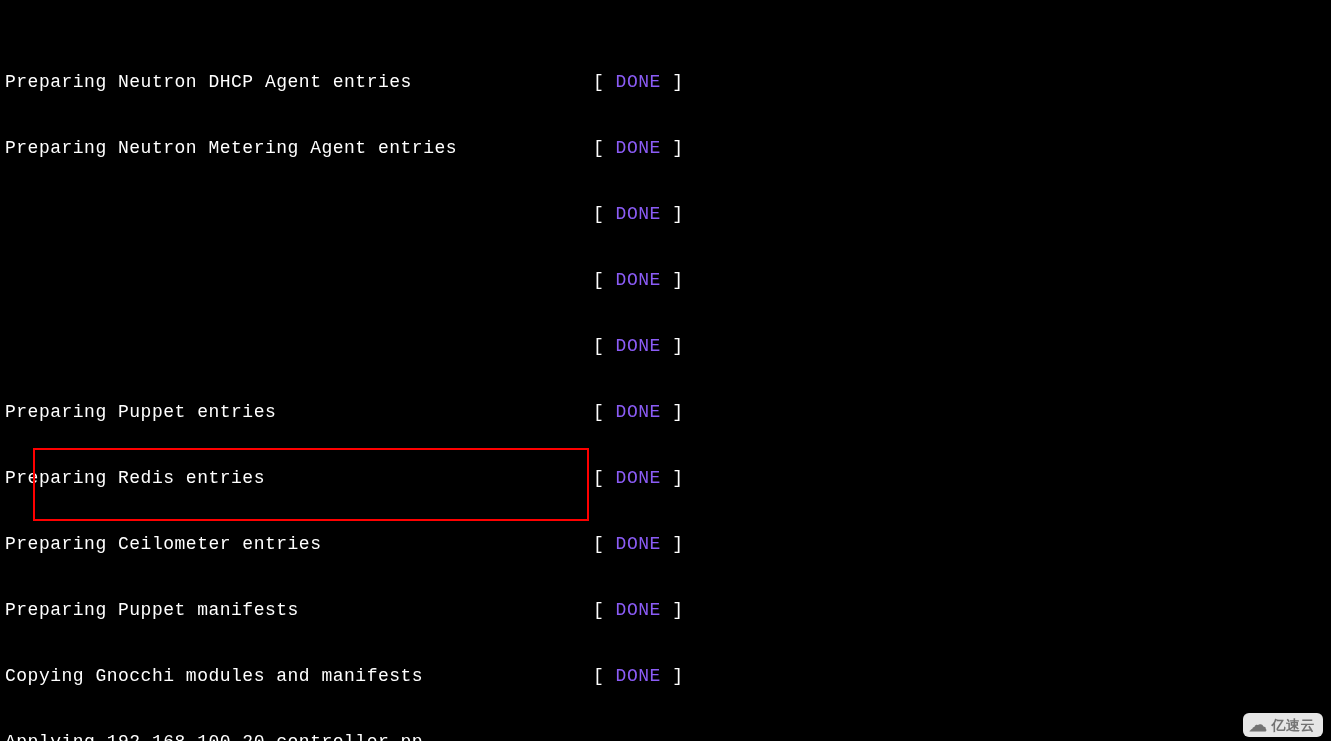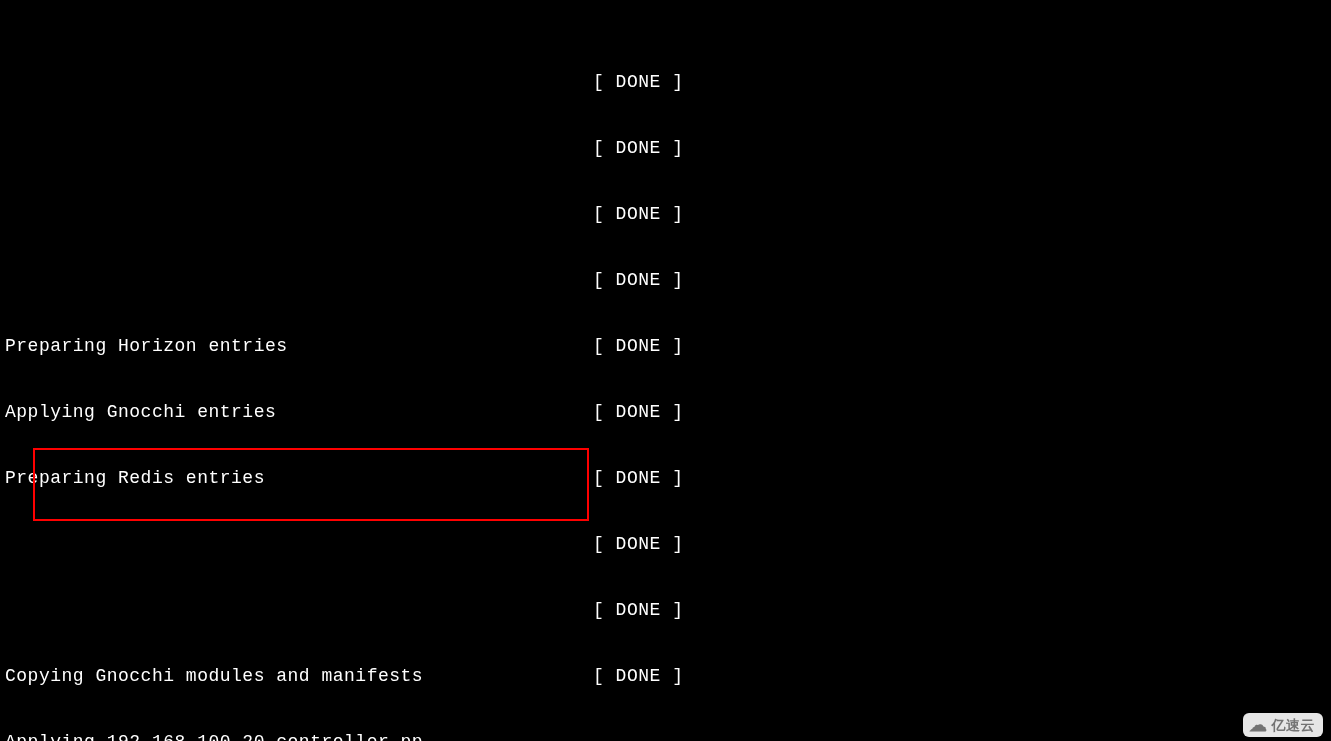--- a/index.html
+++ b/index.html
@@ -17,21 +17,21 @@
     letter-spacing: 0.5px;
   }
   .term {
     padding: 5px 5px 0 5px;
     white-space: pre;
   }
   .line { position: relative; height: 22px; }
   .label { position: absolute; left: 0; }
   .status-col { position: absolute; left: 588px; }
   .bracket { color: #fff; }
-  .done { color: #ffffff; }
+  .done { color: #8b5cf6; }
   .highlight-box {
     position: absolute;
     border: 2px solid #ff0000;
     pointer-events: none;
   }
   .watermark {
     position: absolute;
     right: 8px;
     bottom: 4px;
     font-family: sans-serif;
@@ -49,29 +49,29 @@
   .watermark .cloud {
     font-size: 18px;
     line-height: 1;
   }
 </style>
 </head>
 <body>
 
 <div class="term">
   
+  <div class="line"><span class="label">Preparing Neutron DHCP Agent entries</span><span class="status-col"><span class="bracket">[ </span><span class="done">DONE</span><span class="bracket"> ]</span></span></div>
+  <div class="line"><span class="label">Preparing Neutron Metering Agent entries</span><span class="status-col"><span class="bracket">[ </span><span class="done">DONE</span><span class="bracket"> ]</span></span></div>
   <div class="line"><span class="status-col"><span class="bracket">[ </span><span class="done">DONE</span><span class="bracket"> ]</span></span></div>
   <div class="line"><span class="status-col"><span class="bracket">[ </span><span class="done">DONE</span><span class="bracket"> ]</span></span></div>
   <div class="line"><span class="status-col"><span class="bracket">[ </span><span class="done">DONE</span><span class="bracket"> ]</span></span></div>
-  <div class="line"><span class="status-col"><span class="bracket">[ </span><span class="done">DONE</span><span class="bracket"> ]</span></span></div>
-  <div class="line"><span class="label">Preparing Horizon entries</span><span class="status-col"><span class="bracket">[ </span><span class="done">DONE</span><span class="bracket"> ]</span></span></div>
-  <div class="line"><span class="label">Applying Gnocchi entries</span><span class="status-col"><span class="bracket">[ </span><span class="done">DONE</span><span class="bracket"> ]</span></span></div>
+  <div class="line"><span class="label">Preparing Puppet entries</span><span class="status-col"><span class="bracket">[ </span><span class="done">DONE</span><span class="bracket"> ]</span></span></div>
   <div class="line"><span class="label">Preparing Redis entries</span><span class="status-col"><span class="bracket">[ </span><span class="done">DONE</span><span class="bracket"> ]</span></span></div>
-  <div class="line"><span class="status-col"><span class="bracket">[ </span><span class="done">DONE</span><span class="bracket"> ]</span></span></div>
-  <div class="line"><span class="status-col"><span class="bracket">[ </span><span class="done">DONE</span><span class="bracket"> ]</span></span></div>
+  <div class="line"><span class="label">Preparing Ceilometer entries</span><span class="status-col"><span class="bracket">[ </span><span class="done">DONE</span><span class="bracket"> ]</span></span></div>
+  <div class="line"><span class="label">Preparing Puppet manifests</span><span class="status-col"><span class="bracket">[ </span><span class="done">DONE</span><span class="bracket"> ]</span></span></div>
   <div class="line"><span class="label">Copying Gnocchi modules and manifests</span><span class="status-col"><span class="bracket">[ </span><span class="done">DONE</span><span class="bracket"> ]</span></span></div>
   <div class="line"><span class="label">Applying 192.168.100.20_controller.pp</span></div>
   
   
   
   
   
   
   
   

